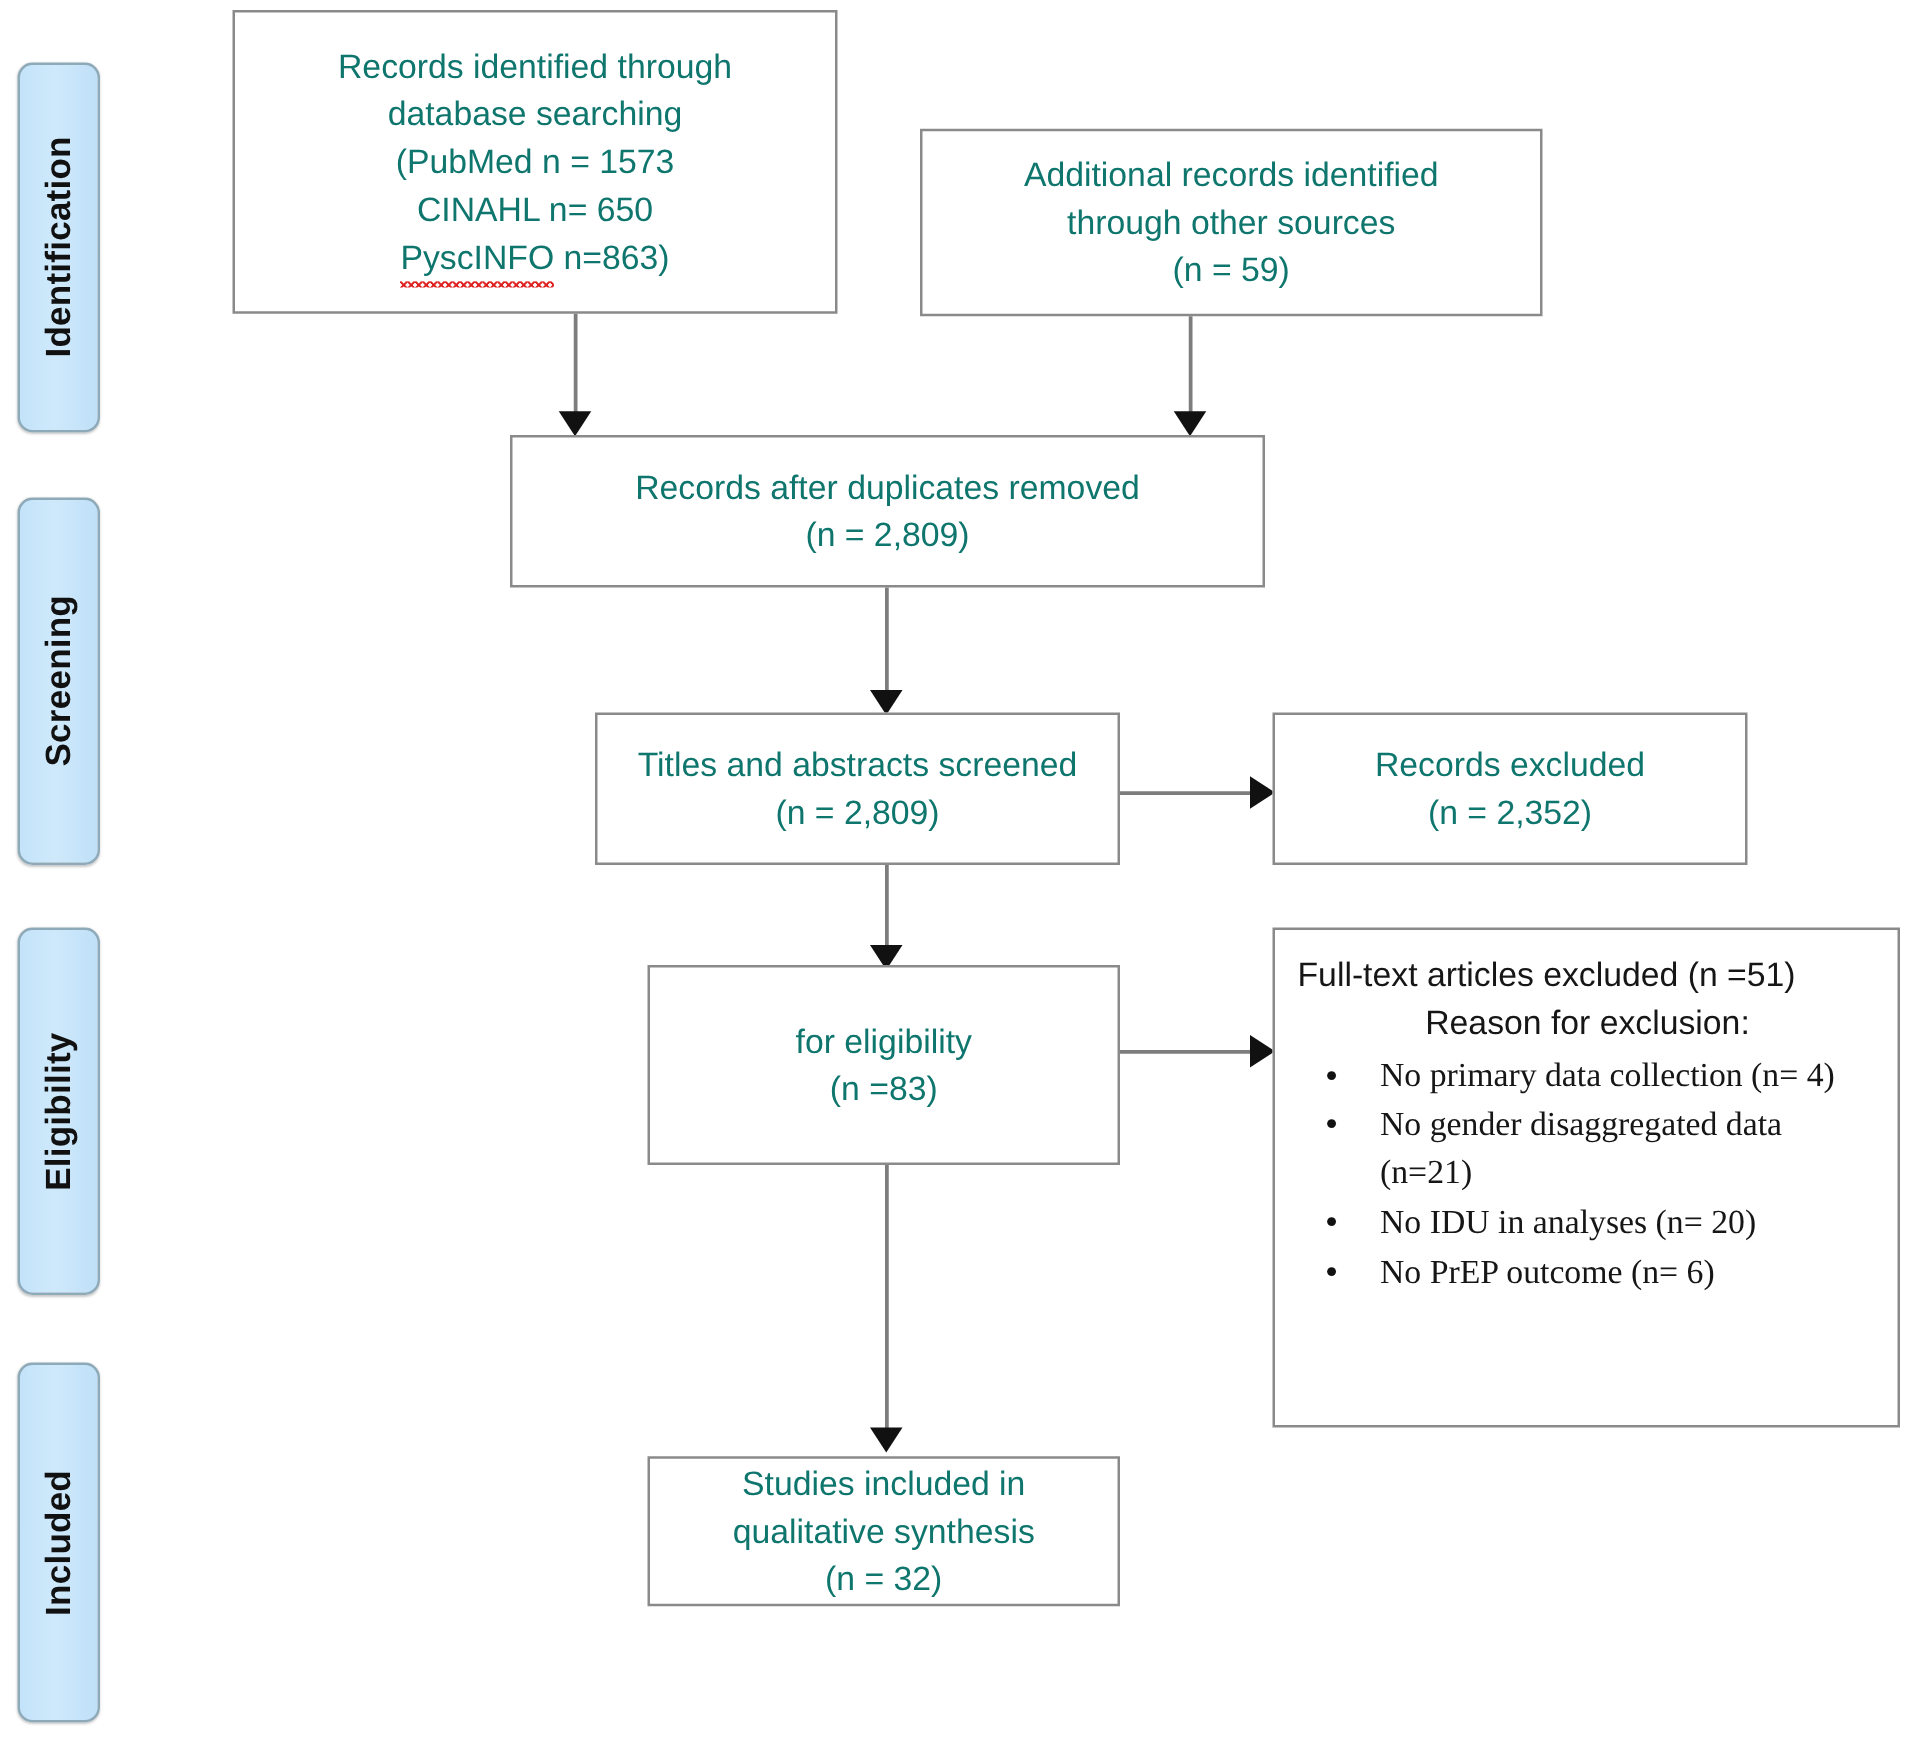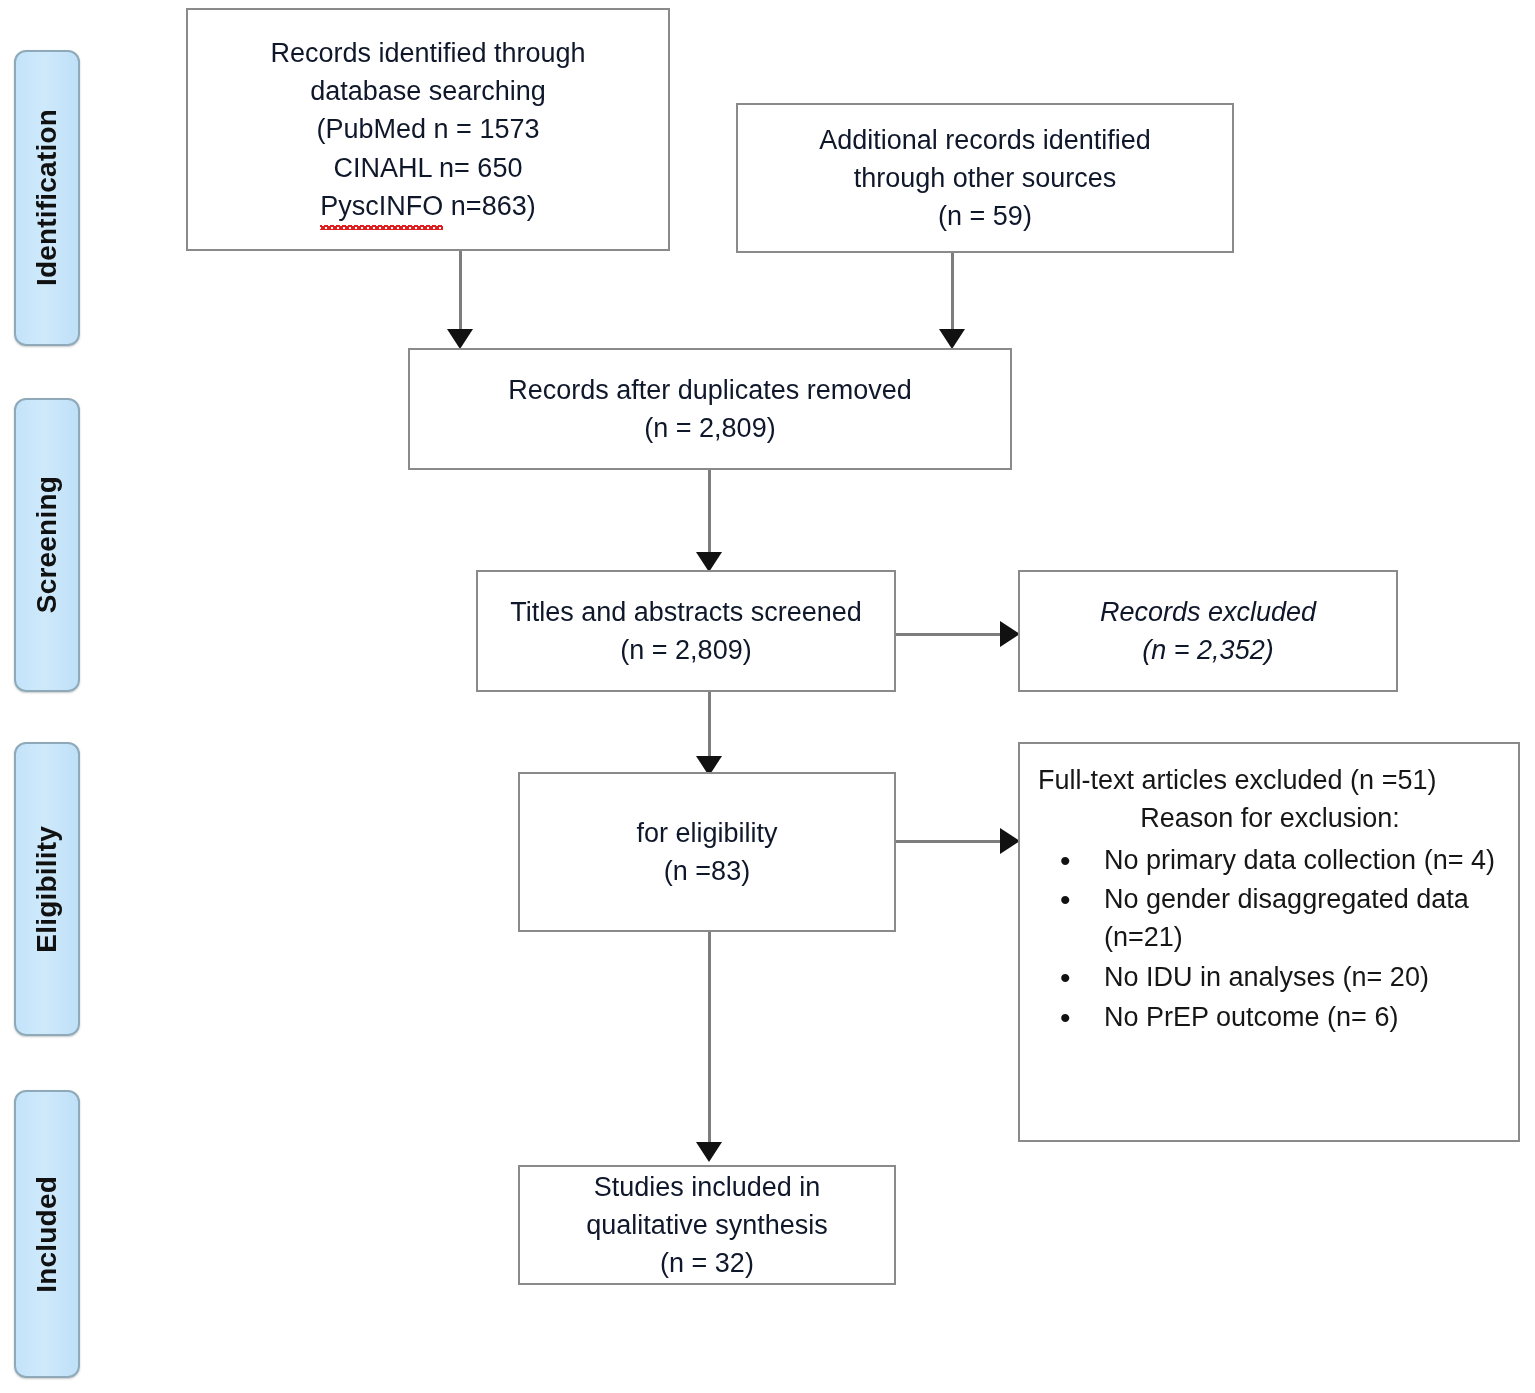--- a/index.html
+++ b/index.html
@@ -41,21 +41,21 @@
   
   .flow-box {
     position: absolute;
     box-sizing: border-box;
     background: #ffffff;
     border: 2.5px solid #8a8a8a;
     display: flex;
     align-items: center;
     justify-content: center;
     text-align: center;
-    color: #0f172a;
+    color: #0f766e;
     font-size: 27px;
     line-height: 1.42;
   }
   .flow-box .box-text { padding: 0 8px; }
   .flow-box .line { display: block; white-space: nowrap; }
 
   
   .squiggle {
     position: relative;
     display: inline-block;
@@ -84,20 +84,21 @@
     font-size: 27px;
     line-height: 1.40;
     padding: 18px 16px 0 18px;
   }
   .reason-head { white-space: nowrap; }
   .reason-sub  { text-align: center; }
   .reason-list {
     list-style: none;
     margin: 4px 0 0 0;
     padding: 0 0 0 14px;
+    font-family: Liberation Serif, serif;
   }
   .reason-list li {
     position: relative;
     padding-left: 52px;
     margin-bottom: 2px;
   }
   .reason-list li::before {
     content: "\2022";
     position: absolute;
     left: 8px;
@@ -193,21 +194,21 @@
   <div class="flow-box" style="left:476px; top:570px; width:420px; height:122px;">
     <div class="box-text">
       <span class="line">Titles and abstracts screened</span>
       <span class="line">(n = 2,809)</span>
     </div>
   </div>
 
   <div class="h-line" style="left:896px; top:633px; width:106px;"></div>
   <div class="arrow-right" style="left:1000px; top:621px;"></div>
 
-  <div class="flow-box" style="left:1018px; top:570px; width:380px; height:122px;font-style:italic;">
+  <div class="flow-box" style="left:1018px; top:570px; width:380px; height:122px;">
     <div class="box-text">
       <span class="line">Records excluded</span>
       <span class="line">(n = 2,352)</span>
     </div>
   </div>
 
   <div class="v-line" style="left:708px; top:692px; height:66px;"></div>
   <div class="arrow-down" style="left:696px; top:756px;"></div>
 
   <div class="flow-box" style="left:518px; top:772px; width:378px; height:160px;">

